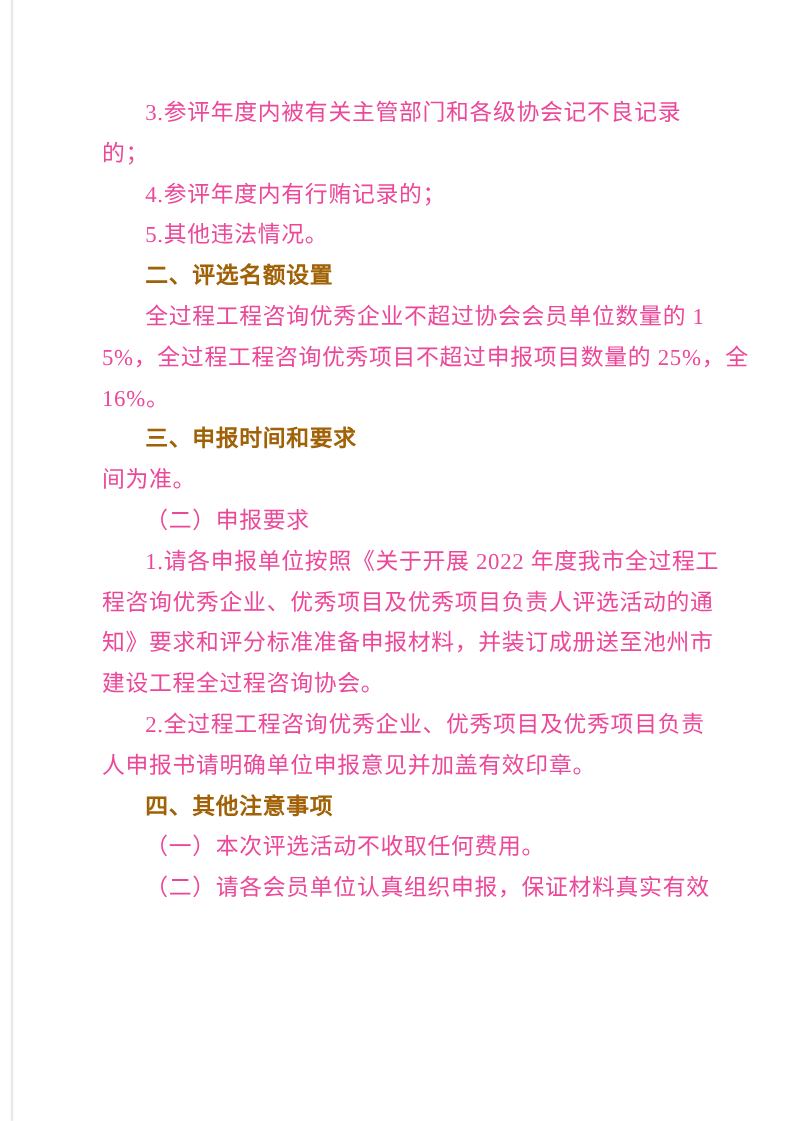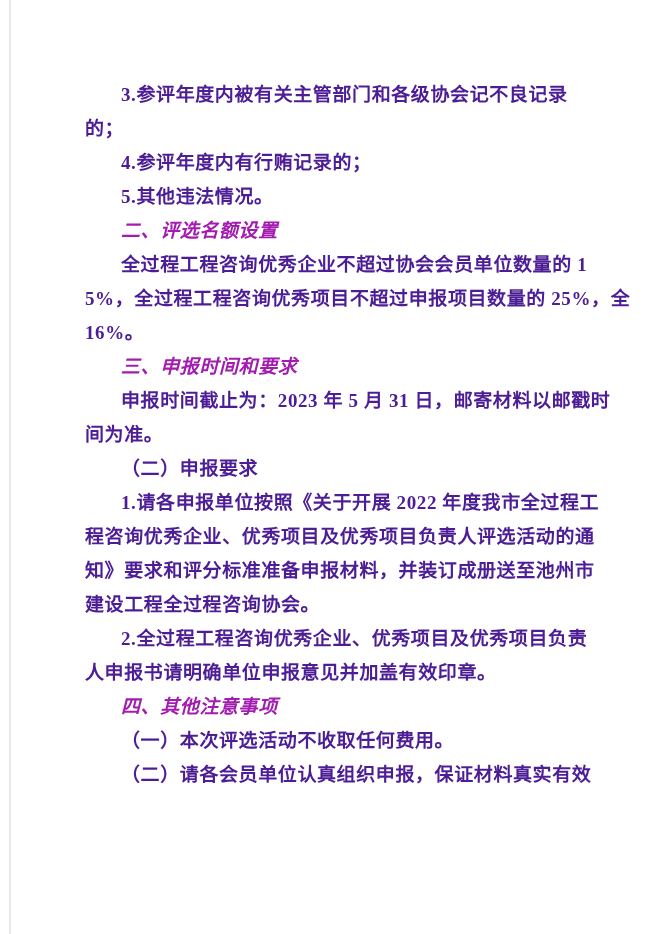--- a/index.html
+++ b/index.html
@@ -32,50 +32,47 @@
     position: absolute;
     top: 78px;
     left: 85px;
     width: 520px;
   }
   .line {
     height: 34px;
     line-height: 34px;
     font-size: 19px;
     letter-spacing: 0.6px;
-    color: #4c1d95;
+    color: #ec4899;
     white-space: nowrap;
-    font-weight: bold;
     -webkit-font-smoothing: antialiased;
   }
   .indent {
     padding-left: 36px;
   }
   .head {
     font-weight: bold;
-    color: #a21caf;
-    font-style: italic;
+    color: #a16207;
   }
 </style>
 </head>
 <body>
 
 <div class="page">
   <div class="scan-line"></div>
   <div class="content">
     <div class="line indent">3.参评年度内被有关主管部门和各级协会记不良记录</div>
     <div class="line">的；</div>
     <div class="line indent">4.参评年度内有行贿记录的；</div>
     <div class="line indent">5.其他违法情况。</div>
     <div class="line indent head">二、评选名额设置</div>
     <div class="line indent">全过程工程咨询优秀企业不超过协会会员单位数量的 1</div>
     <div class="line">5%，全过程工程咨询优秀项目不超过申报项目数量的 25%，全</div>
     <div class="line">16%。</div>
     <div class="line indent head">三、申报时间和要求</div>
-    <div class="line indent">申报时间截止为：2023 年 5 月 31 日，邮寄材料以邮戳时</div>
     <div class="line">间为准。</div>
     <div class="line indent">（二）申报要求</div>
     <div class="line indent">1.请各申报单位按照《关于开展 2022 年度我市全过程工</div>
     <div class="line">程咨询优秀企业、优秀项目及优秀项目负责人评选活动的通</div>
     <div class="line">知》要求和评分标准准备申报材料，并装订成册送至池州市</div>
     <div class="line">建设工程全过程咨询协会。</div>
     <div class="line indent">2.全过程工程咨询优秀企业、优秀项目及优秀项目负责</div>
     <div class="line">人申报书请明确单位申报意见并加盖有效印章。</div>
     <div class="line indent head">四、其他注意事项</div>
     <div class="line indent">（一）本次评选活动不收取任何费用。</div>

